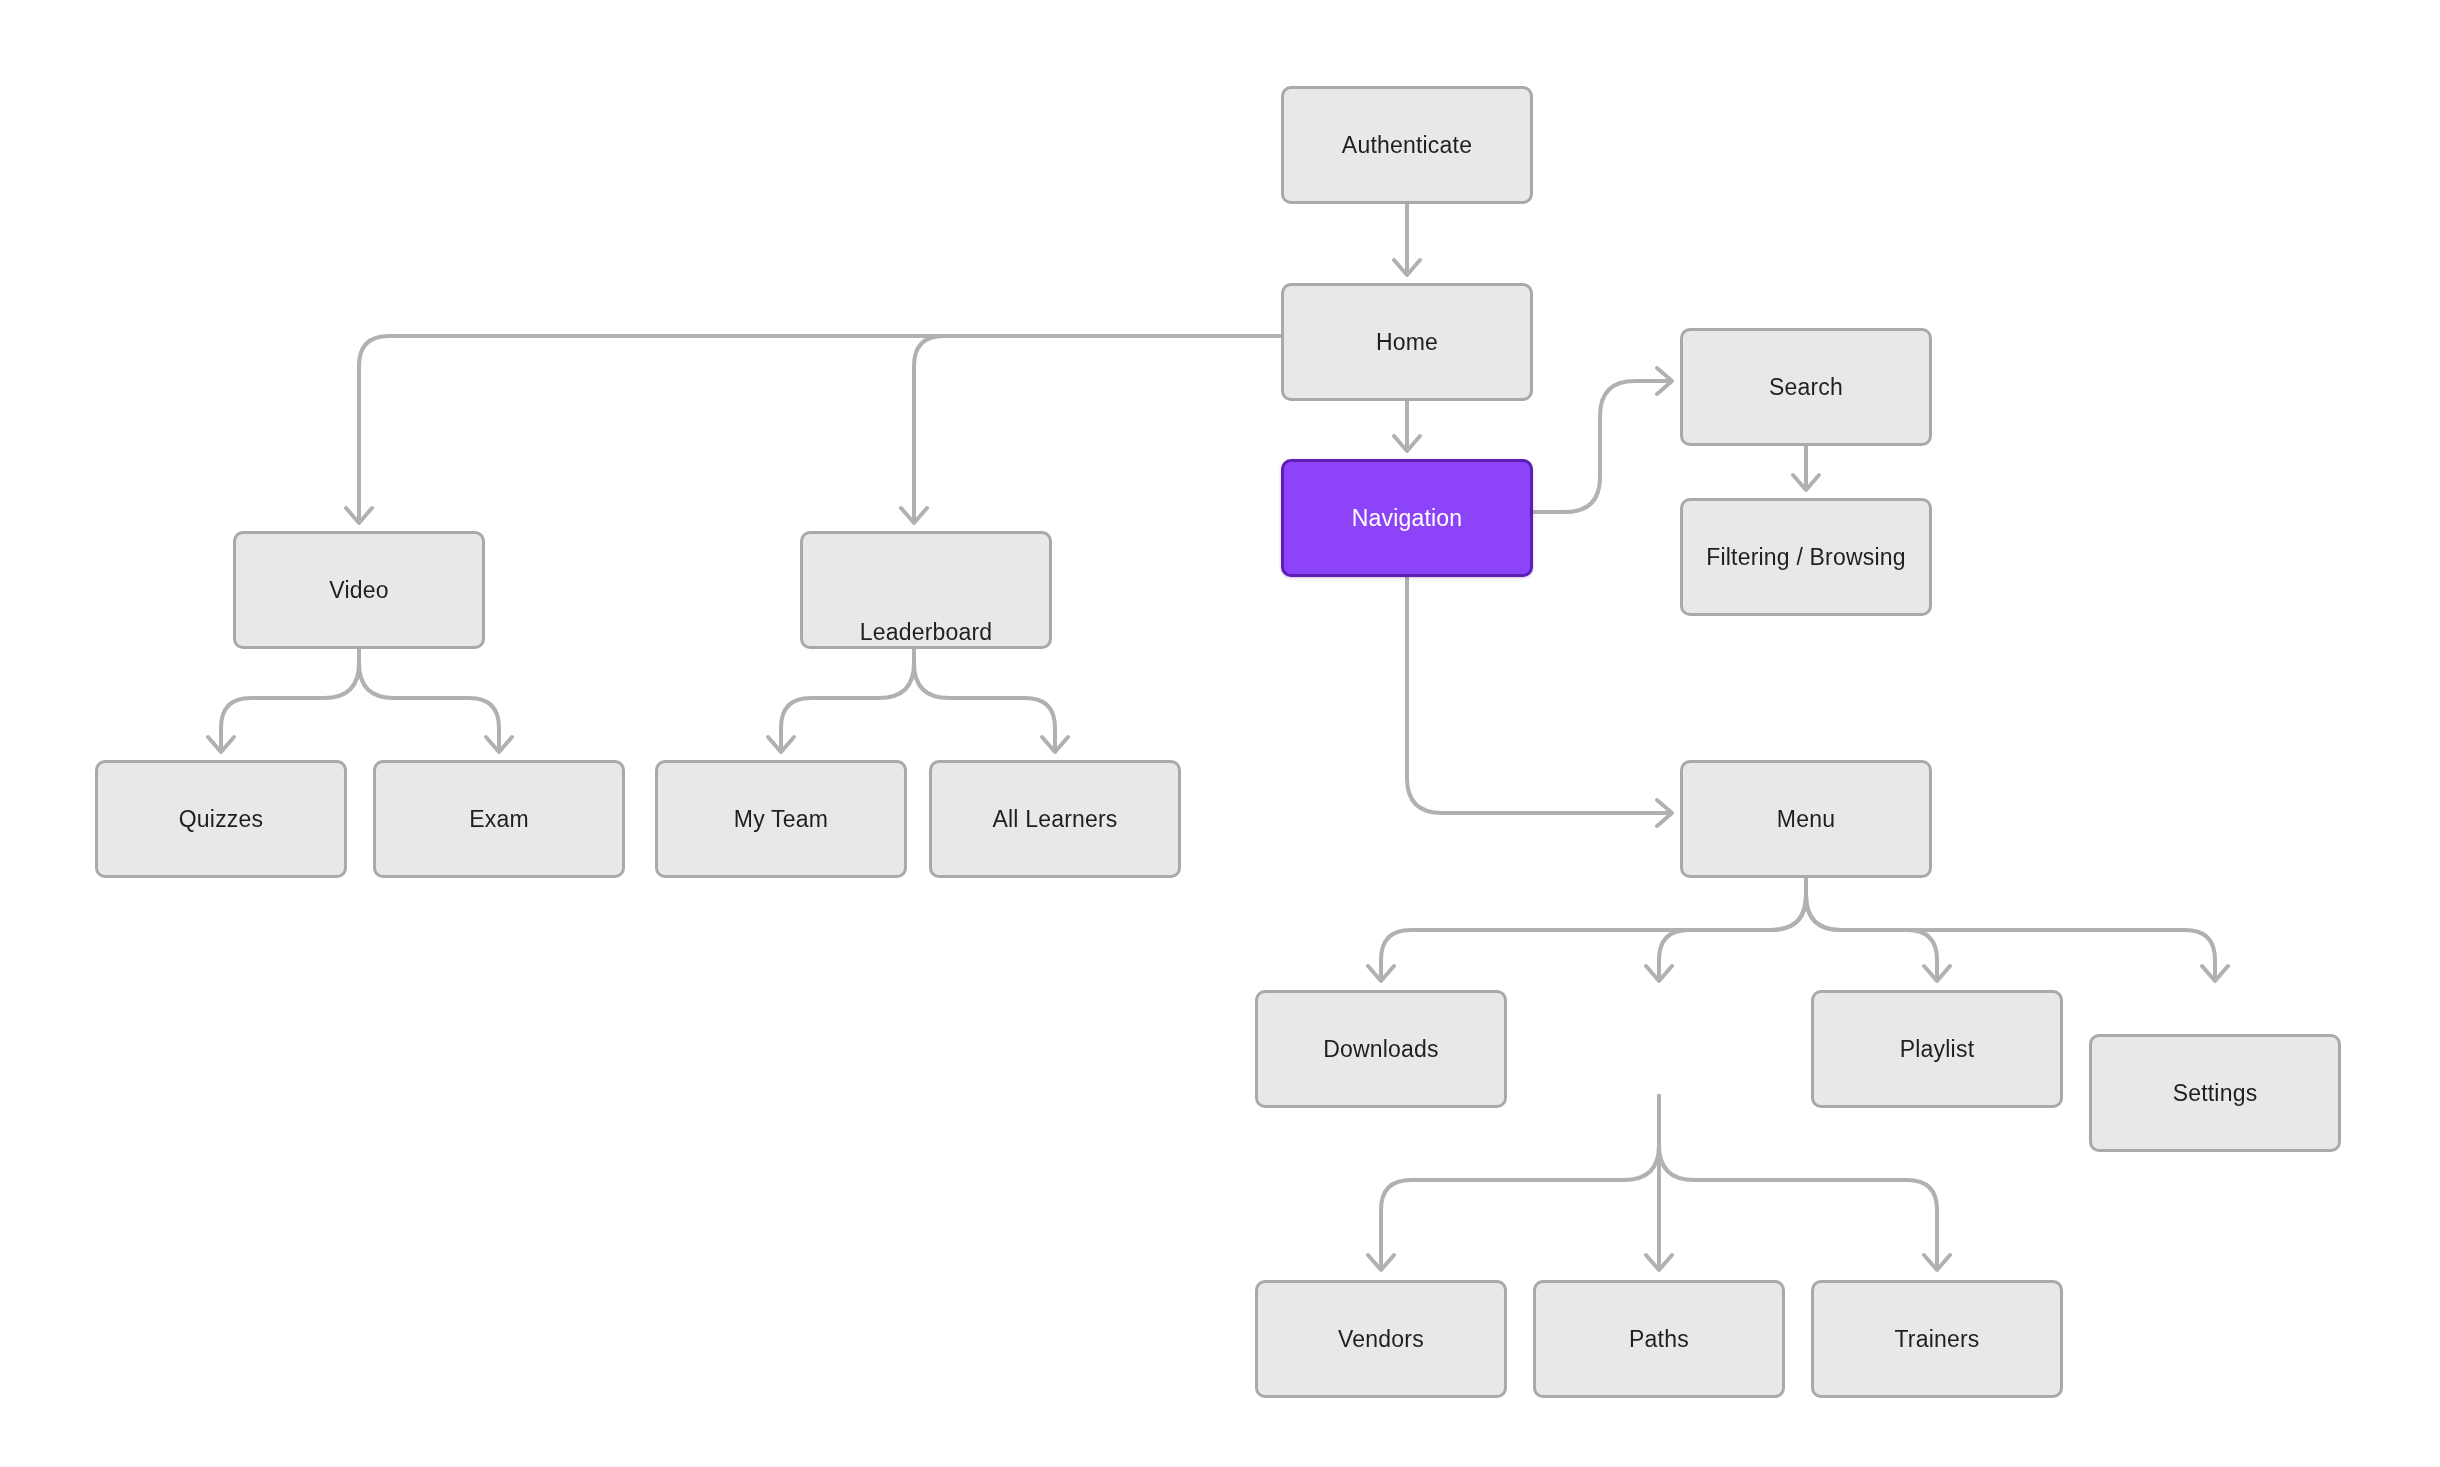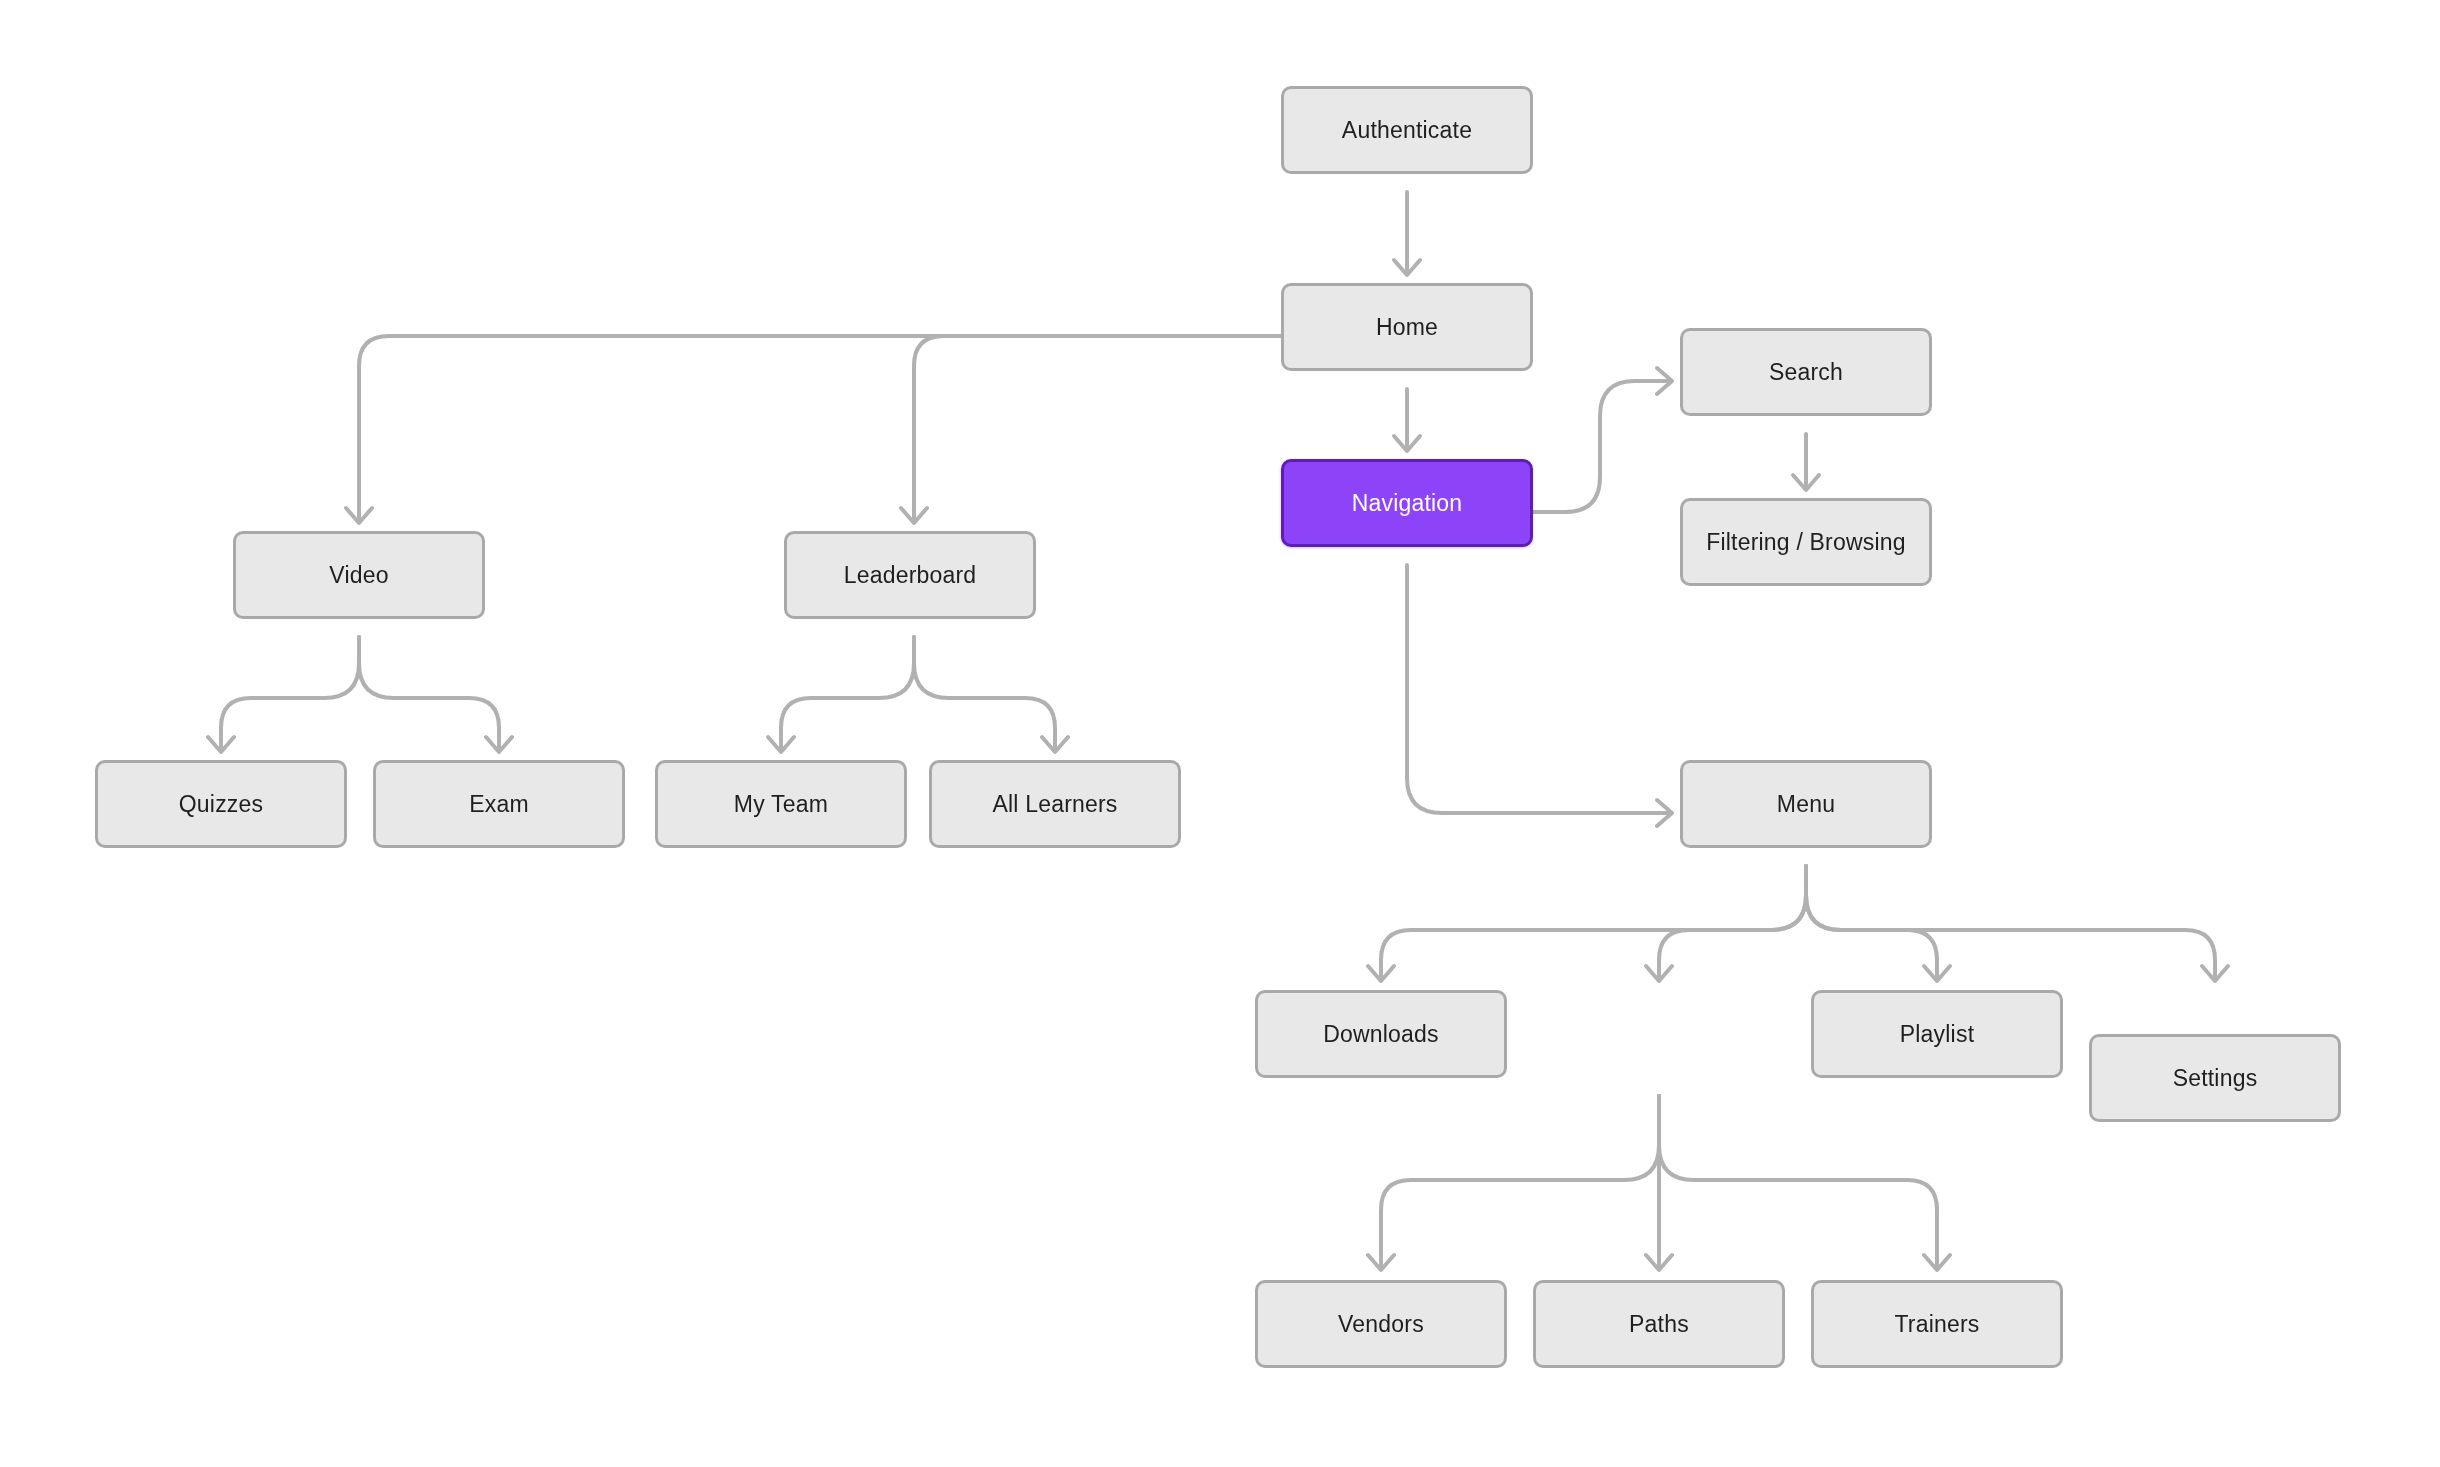--- a/index.html
+++ b/index.html
@@ -26,21 +26,21 @@
   svg.edges path {
     fill: none;
     stroke: #b1b1b1;
     stroke-width: 4;
     stroke-linecap: round;
     stroke-linejoin: round;
   }
   .node {
     position: absolute;
     width: 252px;
-    height: 88px;
+    height: 118px;
     box-sizing: border-box;
     background: #e8e8e8;
     border: 3.5px solid #a9a9a9;
     border-radius: 10px;
     display: flex;
     align-items: center;
     justify-content: center;
     font-size: 23px;
     font-weight: 500;
     color: #1f1f1f;
@@ -60,21 +60,21 @@
   }
 
   
   #n-authenticate { left: 1281px; top: 86px; }
   #n-home         { left: 1281px; top: 283px; }
   #n-navigation   { left: 1281px; top: 459px; }
   #n-search       { left: 1680px; top: 328px; }
   #n-filtering    { left: 1680px; top: 498px; }
   #n-menu         { left: 1680px; top: 760px; }
   #n-video        { left: 233px;  top: 531px; }
-  #n-leaderboard  { left: 784px;  top: 531px; }
+  #n-leaderboard  { left: 800px;  top: 531px; align-items: flex-end; }
   #n-quizzes      { left: 95px;   top: 760px; }
   #n-exam         { left: 373px;  top: 760px; }
   #n-myteam       { left: 655px;  top: 760px; }
   #n-alllearners  { left: 929px;  top: 760px; }
   #n-downloads    { left: 1255px; top: 990px; }
   #n-course       { left: 1533px; top: 990px; }
   #n-playlist     { left: 1811px; top: 990px; }
   #n-settings     { left: 2089px; top: 1034px; }
   #n-vendors      { left: 1255px; top: 1280px; }
   #n-paths        { left: 1533px; top: 1280px; }

